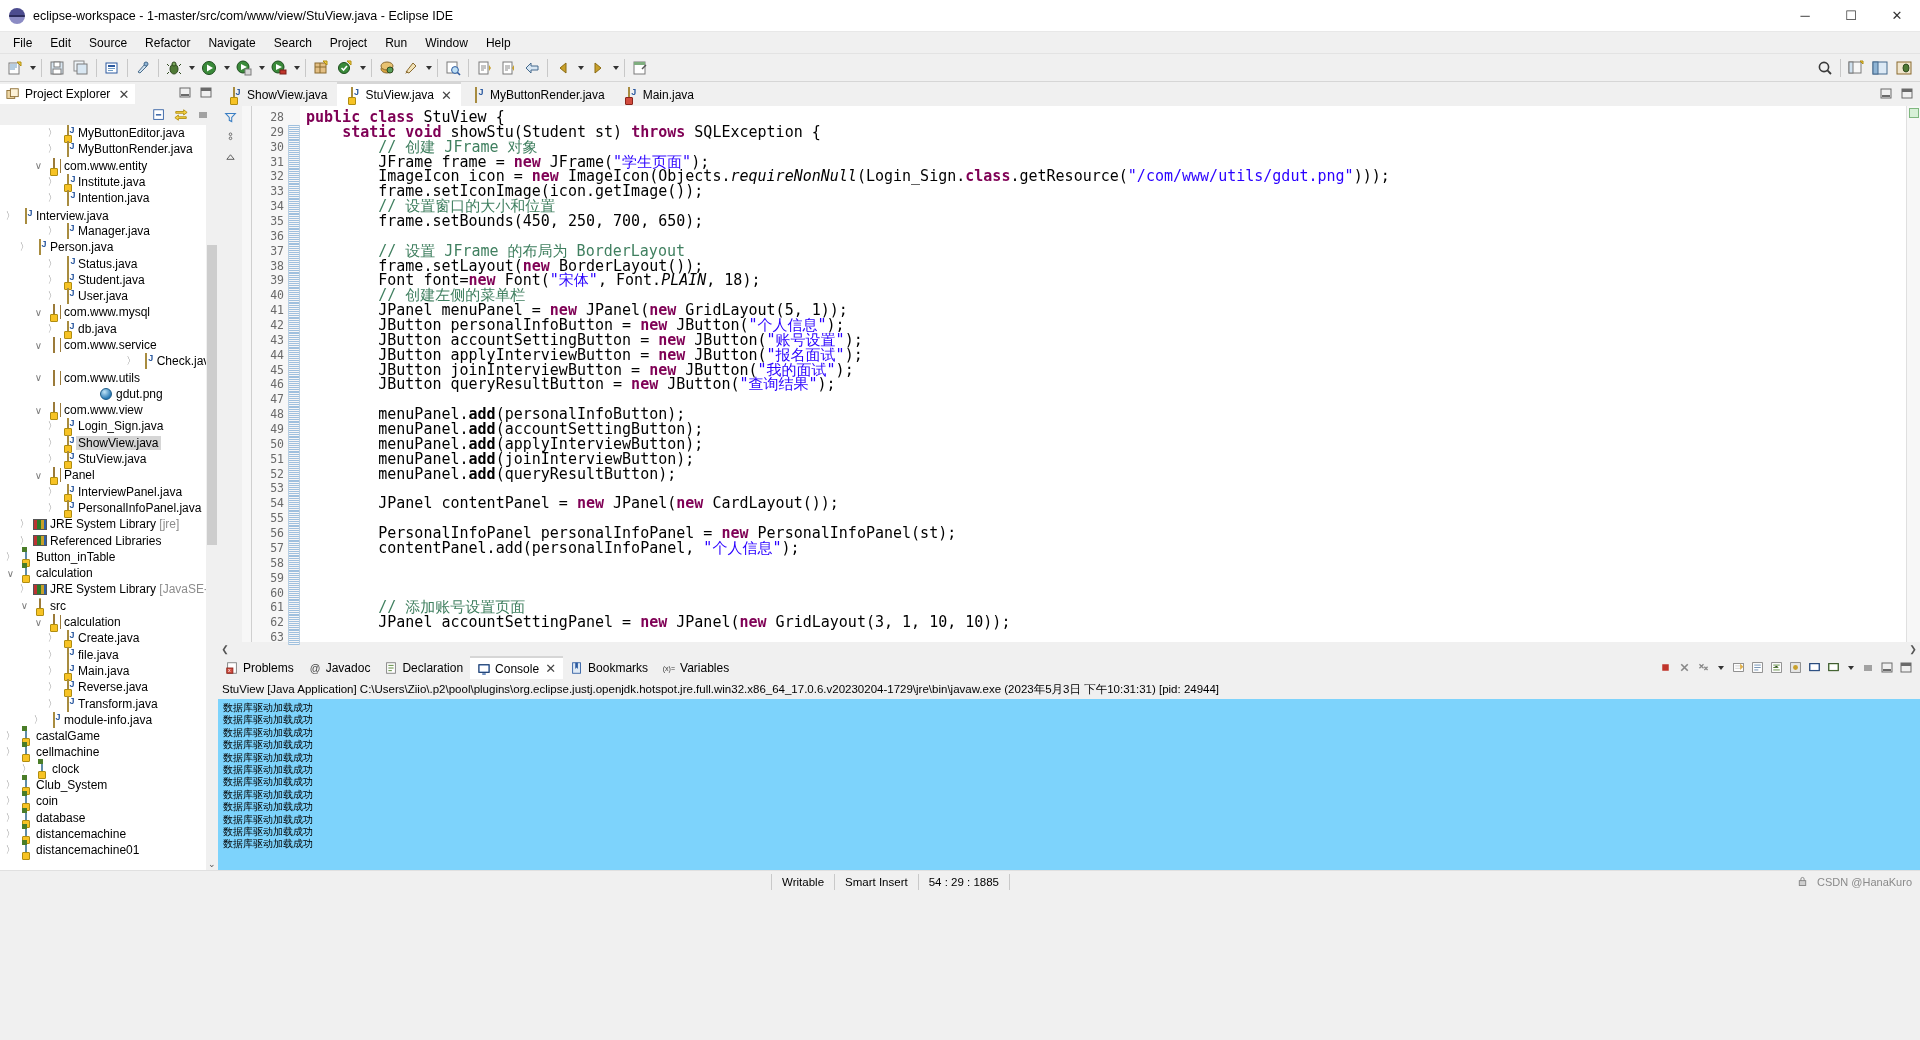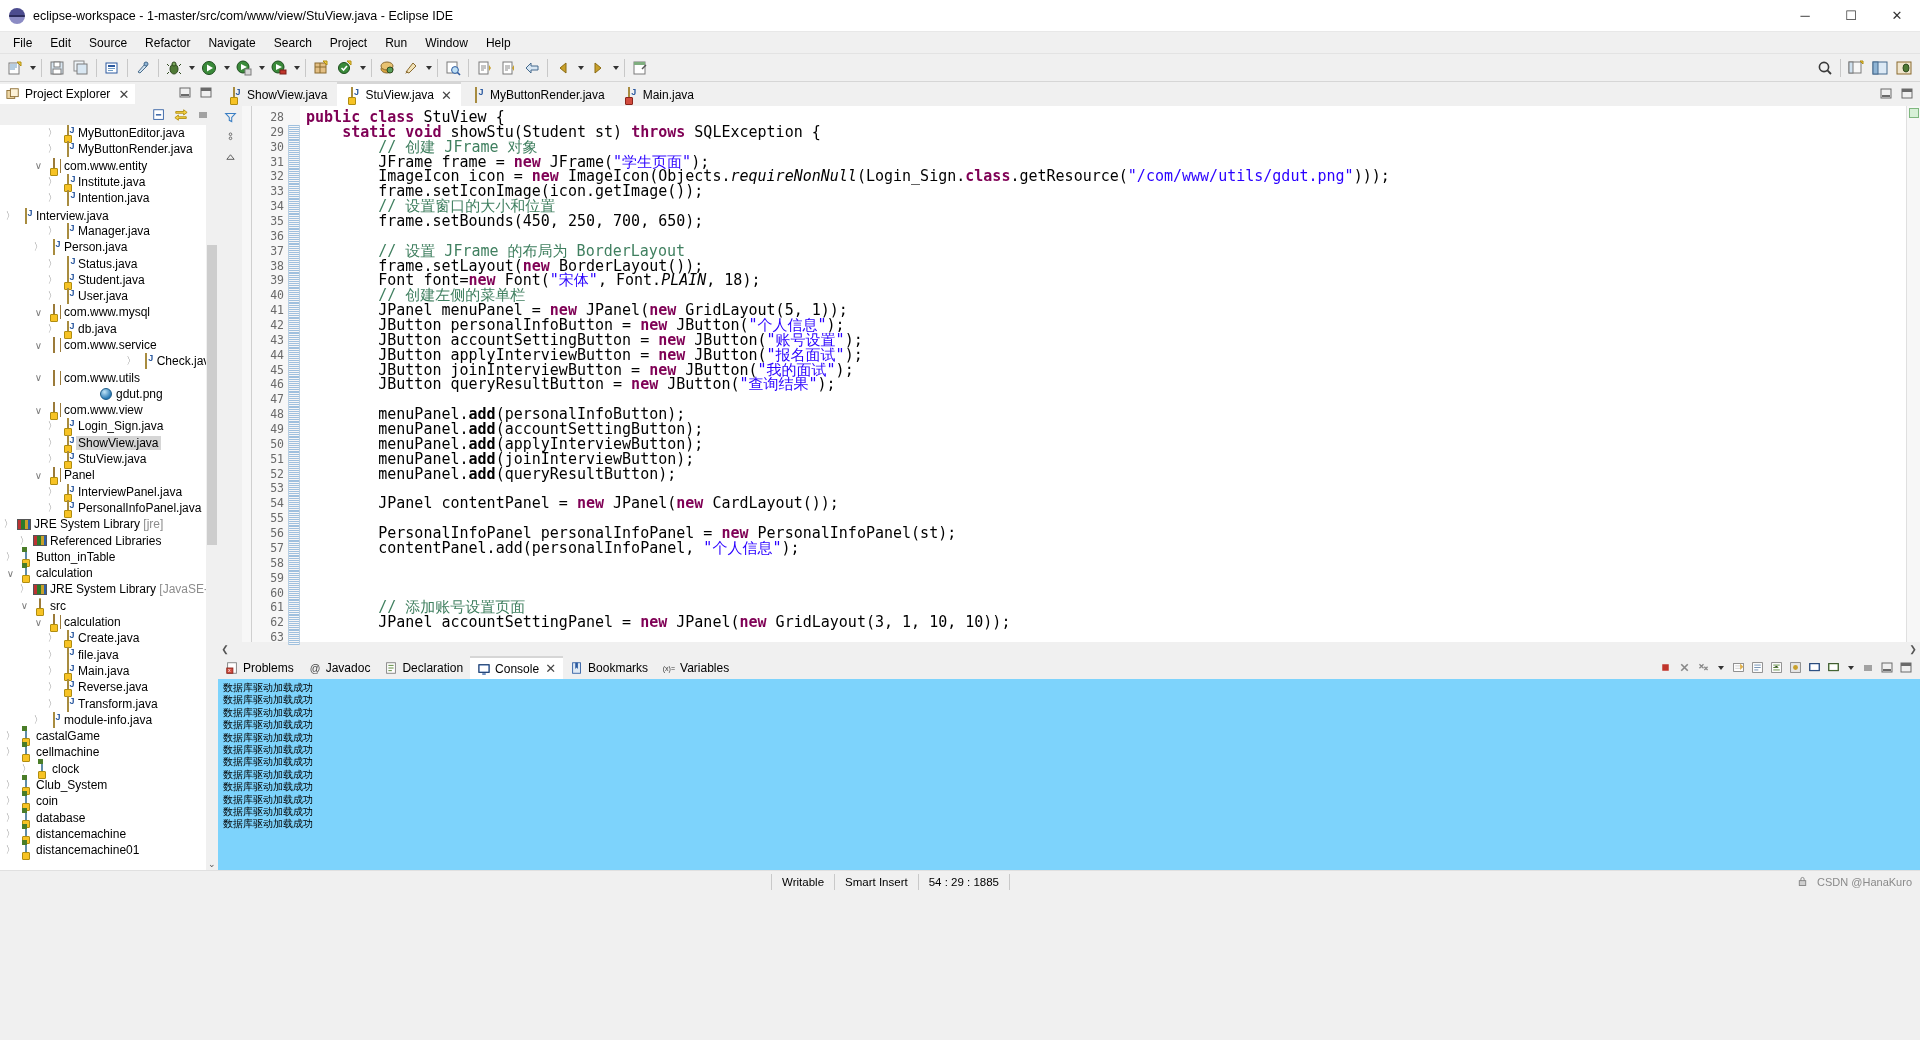--- a/index.html
+++ b/index.html
@@ -475,21 +475,21 @@
           </span>
           <span class="tlabel">Interview.java</span>
         </div>
         <div class="trow" style="padding-left: 46px;">
           <span class="tw closed"></span>
           <span class="ticon">
             <span style="position:relative;display:inline-block"><span class="ic-java"></span></span>
           </span>
           <span class="tlabel">Manager.java</span>
         </div>
-        <div class="trow" style="padding-left: 32px;">
+        <div class="trow" style="padding-left: 18px;">
           <span class="tw closed"></span>
           <span class="ticon">
             <span style="position:relative;display:inline-block"><span class="ic-java"></span></span>
           </span>
           <span class="tlabel">Person.java</span>
         </div>
         <div class="trow" style="padding-left: 46px;">
           <span class="tw closed"></span>
           <span class="ticon">
             <span style="position:relative;display:inline-block"><span class="ic-javaw"></span></span>
@@ -594,21 +594,21 @@
           </span>
           <span class="tlabel">InterviewPanel.java</span>
         </div>
         <div class="trow" style="padding-left: 46px;">
           <span class="tw closed"></span>
           <span class="ticon">
             <span style="position:relative;display:inline-block"><span class="ic-java"></span><span class="warnbadge"></span></span>
           </span>
           <span class="tlabel">PersonalInfoPanel.java</span>
         </div>
-        <div class="trow" style="padding-left: 2px;">
+        <div class="trow" style="padding-left: 18px;">
           <span class="tw closed"></span>
           <span class="ticon">
             <span class="ic-lib"></span>
           </span>
           <span class="tlabel">JRE System Library<span class="dim"> [jre]</span></span>
         </div>
         <div class="trow" style="padding-left: 18px;">
           <span class="tw closed"></span>
           <span class="ticon">
             <span class="ic-lib"></span>
@@ -1069,20 +1069,21 @@
               </svg>
             </span>
             <span class="mini">
               <svg width="12" height="12" viewBox="0 0 12 12">
                 <rect x="1" y="1" width="10" height="9" fill="none" stroke="#6a6a6a"></rect>
                 <rect x="1" y="1" width="10" height="3" fill="#6a6a6a"></rect>
               </svg>
             </span>
           </div>
         </div>
+      <div id="con-head">StuView [Java Application] C:\Users\Ziio\.p2\pool\plugins\org.eclipse.justj.openjdk.hotspot.jre.full.win32.x86_64_17.0.6.v20230204-1729\jre\bin\javaw.exe  (2023年5月3日 下午10:31:31) [pid: 24944]</div>
       <div id="con-body">
           <div class="ln">数据库驱动加载成功</div>
           <div class="ln">数据库驱动加载成功</div>
           <div class="ln">数据库驱动加载成功</div>
           <div class="ln">数据库驱动加载成功</div>
           <div class="ln">数据库驱动加载成功</div>
           <div class="ln">数据库驱动加载成功</div>
           <div class="ln">数据库驱动加载成功</div>
           <div class="ln">数据库驱动加载成功</div>
           <div class="ln">数据库驱动加载成功</div>

